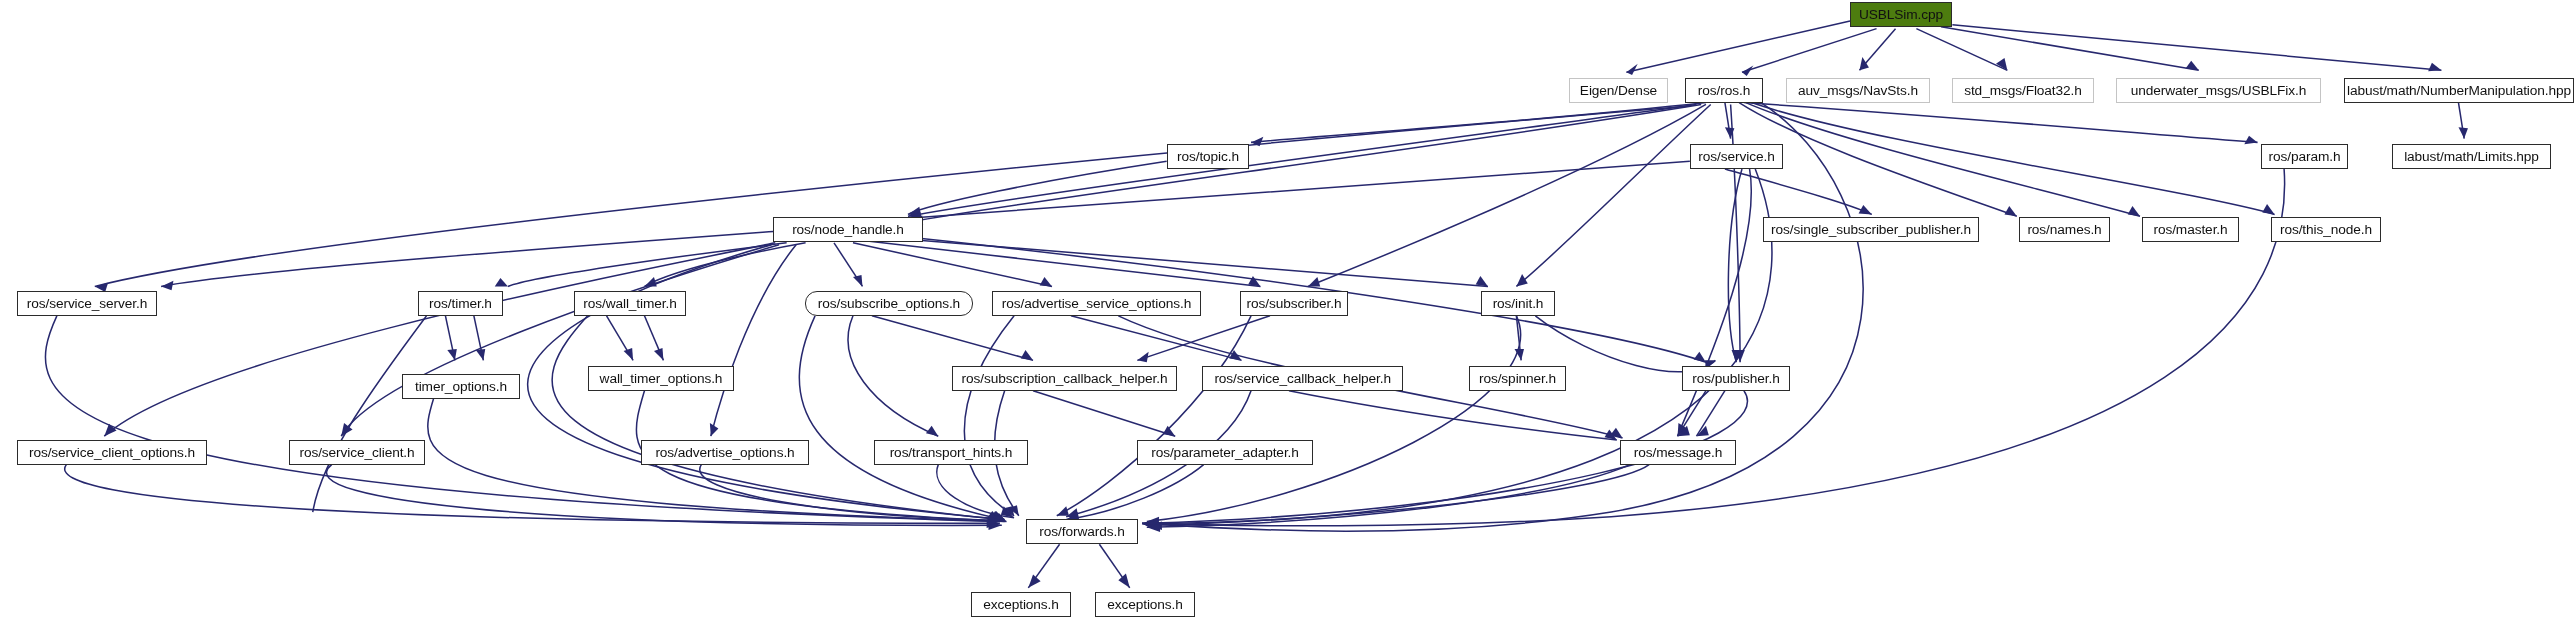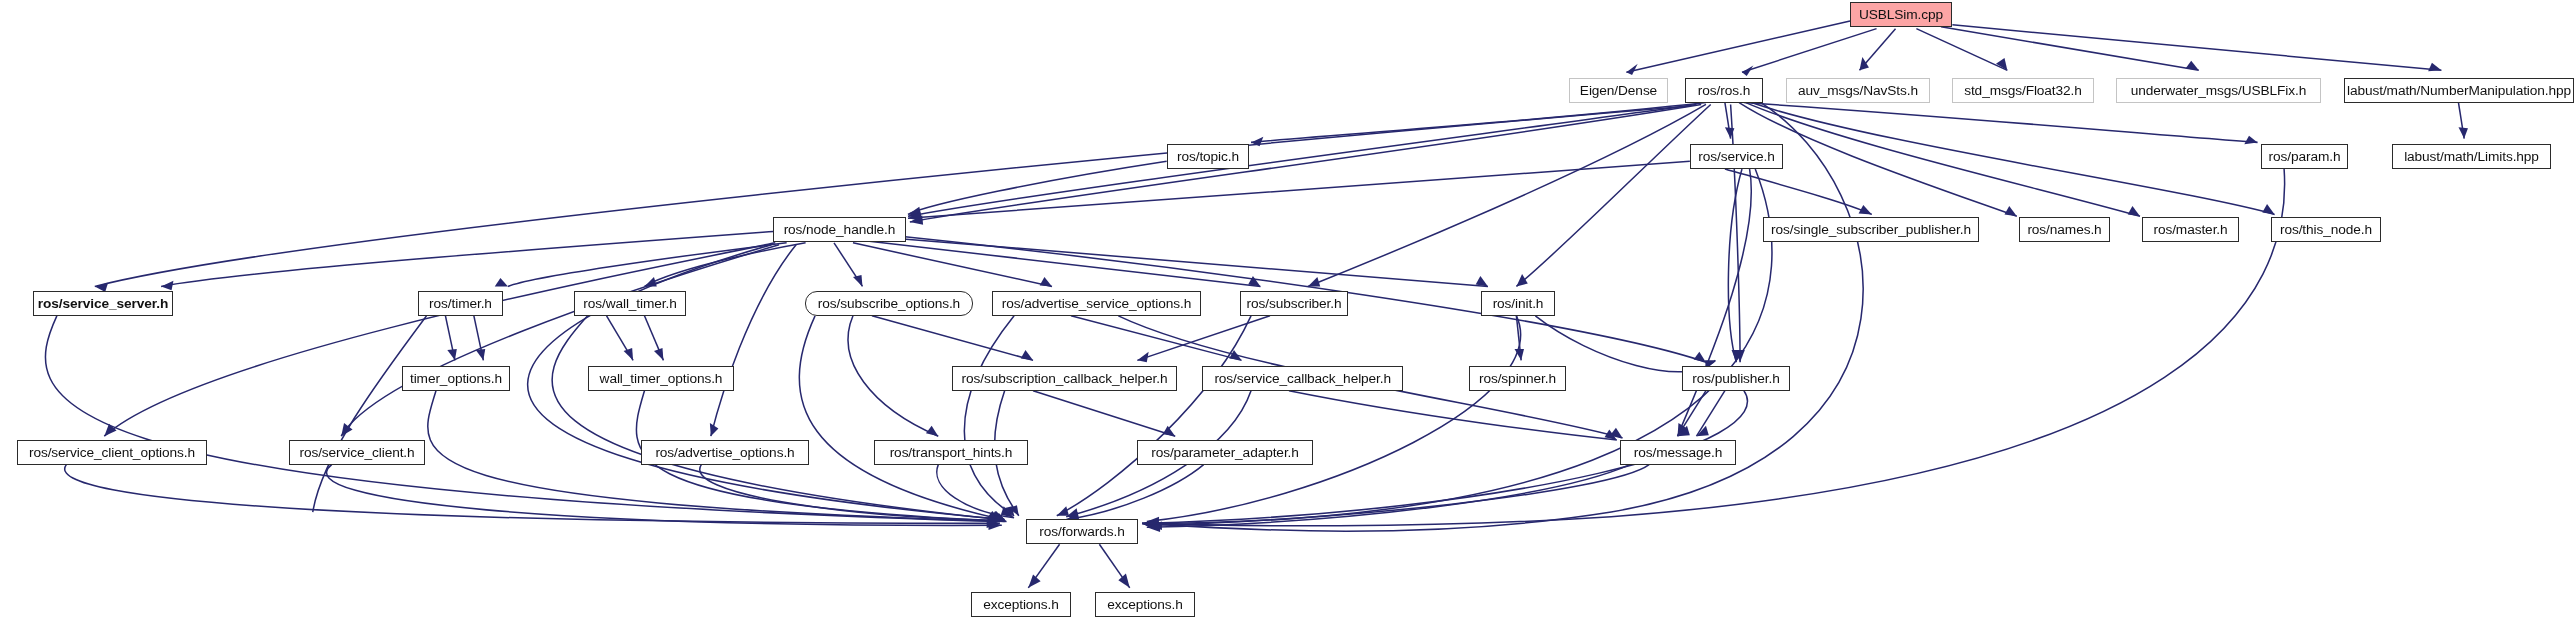--- a/index.html
+++ b/index.html
@@ -45,21 +45,21 @@
     font-size: 13.7px;
     line-height: 1;
     white-space: nowrap;
     letter-spacing: -0.1px;
     padding: 0 7.6px;
   }
   .node.local {
     border: 1.5px solid #2b2b2b;
   }
   .node.current {
-    background: #fca5a5;
+    background: #4d7c0f;
     border: 1.5px solid #2b2b2b;
   }
   .node-label {
     display: block;
     transform: translateY(-0.5px);
   }
 </style>
 </head>
 <body>
 
@@ -267,57 +267,57 @@
       </div>
       <div class="node local" style="left: 1690px; top: 144px; width: 93px;">
         <span class="node-label">ros/service.h</span>
       </div>
       <div class="node local" style="left: 2261px; top: 144px; width: 87px;">
         <span class="node-label">ros/param.h</span>
       </div>
       <div class="node local" style="left: 2392px; top: 144px; width: 159px;">
         <span class="node-label">labust/math/Limits.hpp</span>
       </div>
-      <div class="node local" style="left: 773px; top: 217px; width: 133px;">
+      <div class="node local" style="left: 773px; top: 217px; width: 150px;">
         <span class="node-label">ros/node_handle.h</span>
       </div>
       <div class="node local" style="left: 1763px; top: 217px; width: 216px;">
         <span class="node-label">ros/single_subscriber_publisher.h</span>
       </div>
       <div class="node local" style="left: 2019px; top: 217px; width: 91px;">
         <span class="node-label">ros/names.h</span>
       </div>
       <div class="node local" style="left: 2142px; top: 217px; width: 97px;">
         <span class="node-label">ros/master.h</span>
       </div>
       <div class="node local" style="left: 2271px; top: 217px; width: 110px;">
         <span class="node-label">ros/this_node.h</span>
       </div>
-      <div class="node local" style="left: 33px; top: 291px; width: 140px; font-weight: bold;">
+      <div class="node local" style="left: 17px; top: 291px; width: 140px;">
         <span class="node-label">ros/service_server.h</span>
       </div>
       <div class="node local" style="left: 418px; top: 291px; width: 85px;">
         <span class="node-label">ros/timer.h</span>
       </div>
       <div class="node local" style="left: 574px; top: 291px; width: 112px;">
         <span class="node-label">ros/wall_timer.h</span>
       </div>
       <div class="node local" style="left: 805px; top: 291px; width: 168px; border-radius: 12px;">
         <span class="node-label">ros/subscribe_options.h</span>
       </div>
       <div class="node local" style="left: 992px; top: 291px; width: 209px;">
         <span class="node-label">ros/advertise_service_options.h</span>
       </div>
       <div class="node local" style="left: 1240px; top: 291px; width: 108px;">
         <span class="node-label">ros/subscriber.h</span>
       </div>
       <div class="node local" style="left: 1481px; top: 291px; width: 74px;">
         <span class="node-label">ros/init.h</span>
       </div>
-      <div class="node local" style="left: 402px; top: 366px; width: 108px;">
+      <div class="node local" style="left: 402px; top: 374px; width: 118px;">
         <span class="node-label">timer_options.h</span>
       </div>
       <div class="node local" style="left: 588px; top: 366px; width: 146px;">
         <span class="node-label">wall_timer_options.h</span>
       </div>
       <div class="node local" style="left: 952px; top: 366px; width: 225px;">
         <span class="node-label">ros/subscription_callback_helper.h</span>
       </div>
       <div class="node local" style="left: 1202px; top: 366px; width: 201px; padding-left: 8px;">
         <span class="node-label">ros/service_callback_helper.h</span>

